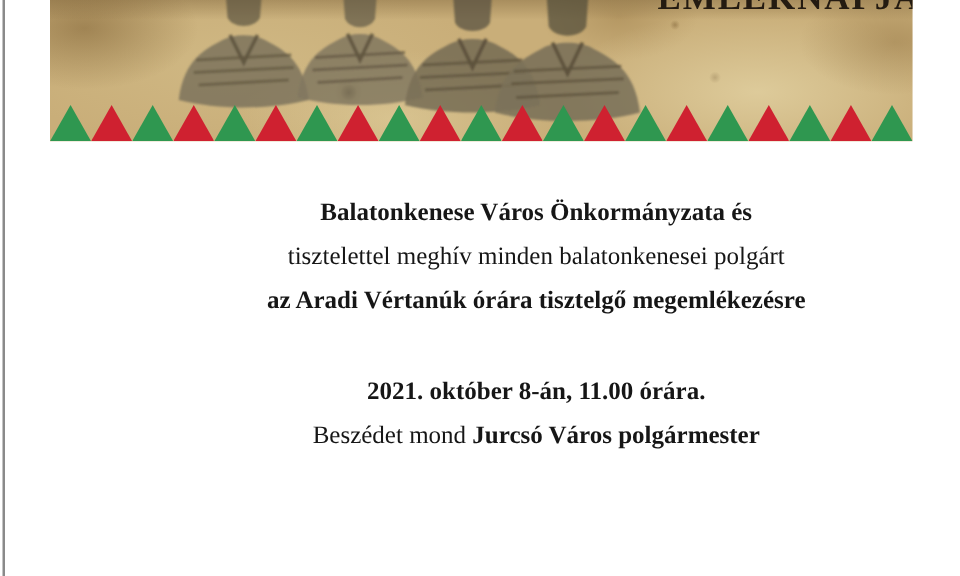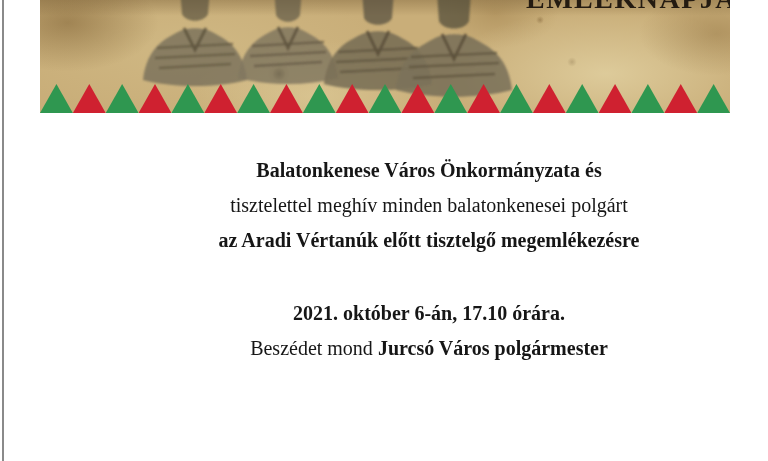--- a/index.html
+++ b/index.html
@@ -144,16 +144,16 @@
       <div class="tri" style="background: rgb(207, 33, 48);"></div>
       <div class="tri" style="background: rgb(47, 151, 80);"></div>
       <div class="tri" style="background: rgb(207, 33, 48);"></div>
       <div class="tri" style="background: rgb(47, 151, 80);"></div>
     </div>
 </div>
 
 <div class="text-block" id="text-block">
     <div class="pline"><span class="seg-b">Balatonkenese Város Önkormányzata és</span></div>
     <div class="pline"><span class="seg-r">tisztelettel meghív minden balatonkenesei polgárt</span></div>
-    <div class="pline"><span class="seg-b">az Aradi Vértanúk előtt tisztelgő megemlékezésre</span></div>
-    <div class="pline gap"><span class="seg-b">2021. október 6-án, 17.10 órára.</span></div>
+    <div class="pline"><span class="seg-b">az Aradi Vértanúk órára tisztelgő megemlékezésre</span></div>
+    <div class="pline gap"><span class="seg-b">2021. október 8-án, 11.00 órára.</span></div>
     <div class="pline"><span class="seg-r">Beszédet mond </span><span class="seg-b">Jurcsó Város polgármester</span></div>
   </div>
 
 </body></html>

